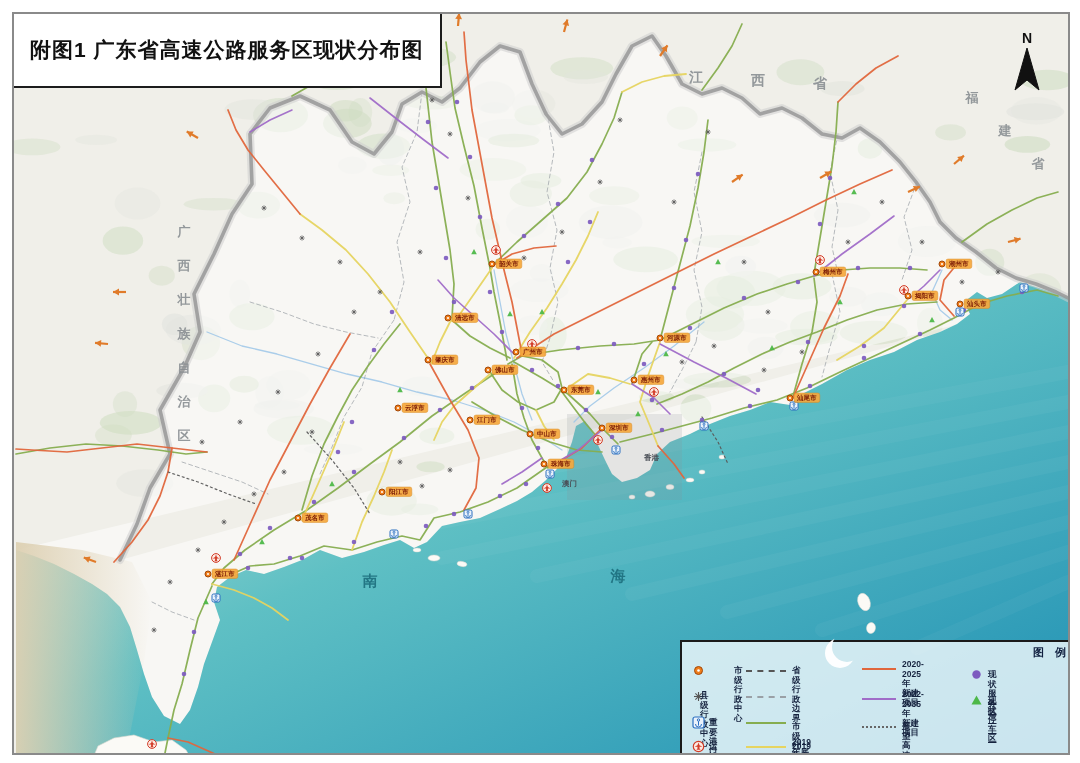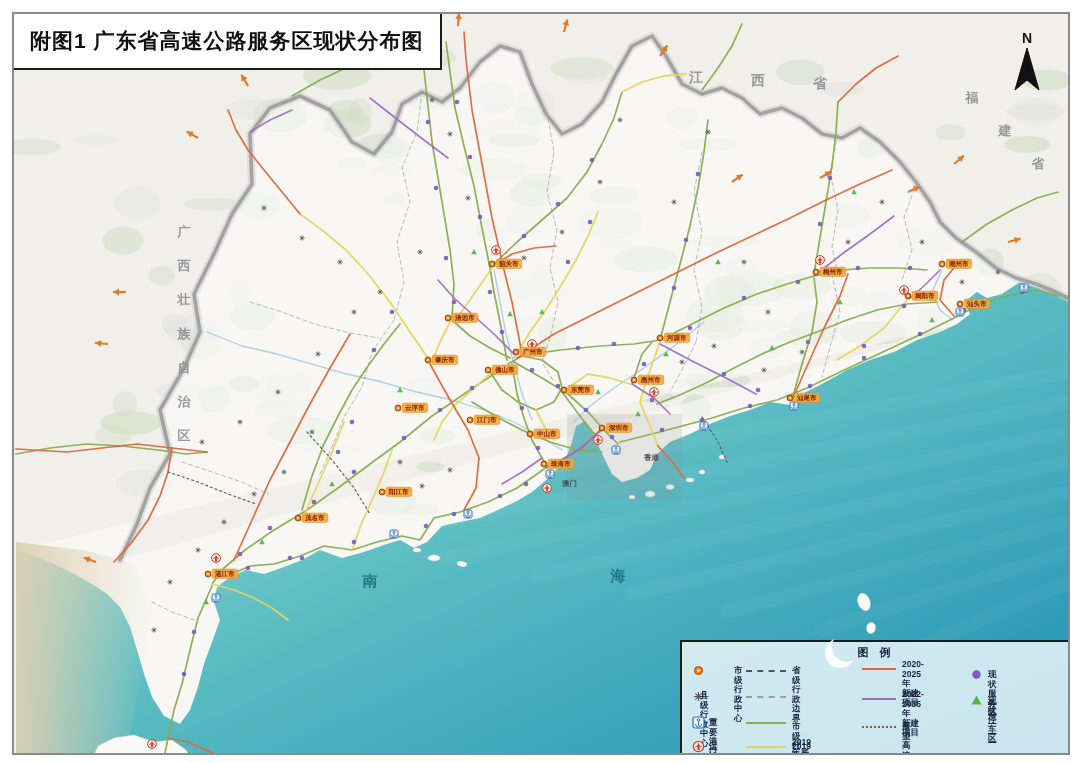--- a/index.html
+++ b/index.html
@@ -2,27 +2,27 @@
 <html><head>
 <meta charset="utf-8">
 <style>
   html,body{margin:0;padding:0;background:#ffffff;}
   body{font-family:"Liberation Sans",sans-serif;}
   #page{position:relative;width:1080px;height:763px;background:#ffffff;overflow:hidden;}
   #map-frame{position:absolute;left:12px;top:12px;width:1054px;height:739px;
              border:2px solid #8a8a8a;overflow:hidden;background:#efeee9;}
   #map-svg{position:absolute;left:0;top:0;}
   .title-box{position:absolute;left:-2px;top:-2px;background:#ffffff;border:2px solid #1c1c1c;
-             padding:13px 16px;font-size:21px;font-weight:bold;color:#111;letter-spacing:1px;z-index:30;}
+             padding:22px 16px;font-size:21px;font-weight:bold;color:#111;letter-spacing:1px;z-index:30;}
   .north{position:absolute;right:18px;top:16px;width:46px;height:66px;text-align:center;z-index:25;}
   .north .n-label{font-size:14px;font-weight:bold;color:#111;}
   
   #legend-box{position:absolute;left:666px;top:626px;width:388px;height:111px;
               background:rgba(250,252,255,0.78);border:2px solid #1a1a1a;z-index:20;}
-  #legend-title{position:absolute;left:0;right:0;top:3px;text-align:center;font-size:11px;
+  #legend-title{position:absolute;left:0;right:0;top:3px;text-align:right;font-size:11px;
                 font-weight:bold;color:#102040;letter-spacing:4px;}
   .lg-item{position:absolute;height:14px;}
   .lg-label{position:absolute;left:0;top:0;font-size:8.5px;font-weight:bold;color:#16233f;
             white-space:pre-line;line-height:9.5px;}
   .lg-line{position:absolute;width:38px;border-top-width:2px;}
   .moon{position:absolute;left:150px;top:-10px;width:30px;height:30px;border-radius:50%;
         box-shadow:-7px 6px 0 0 rgba(255,255,255,0.95);z-index:21;}
 </style>
 </head>
 <body>

